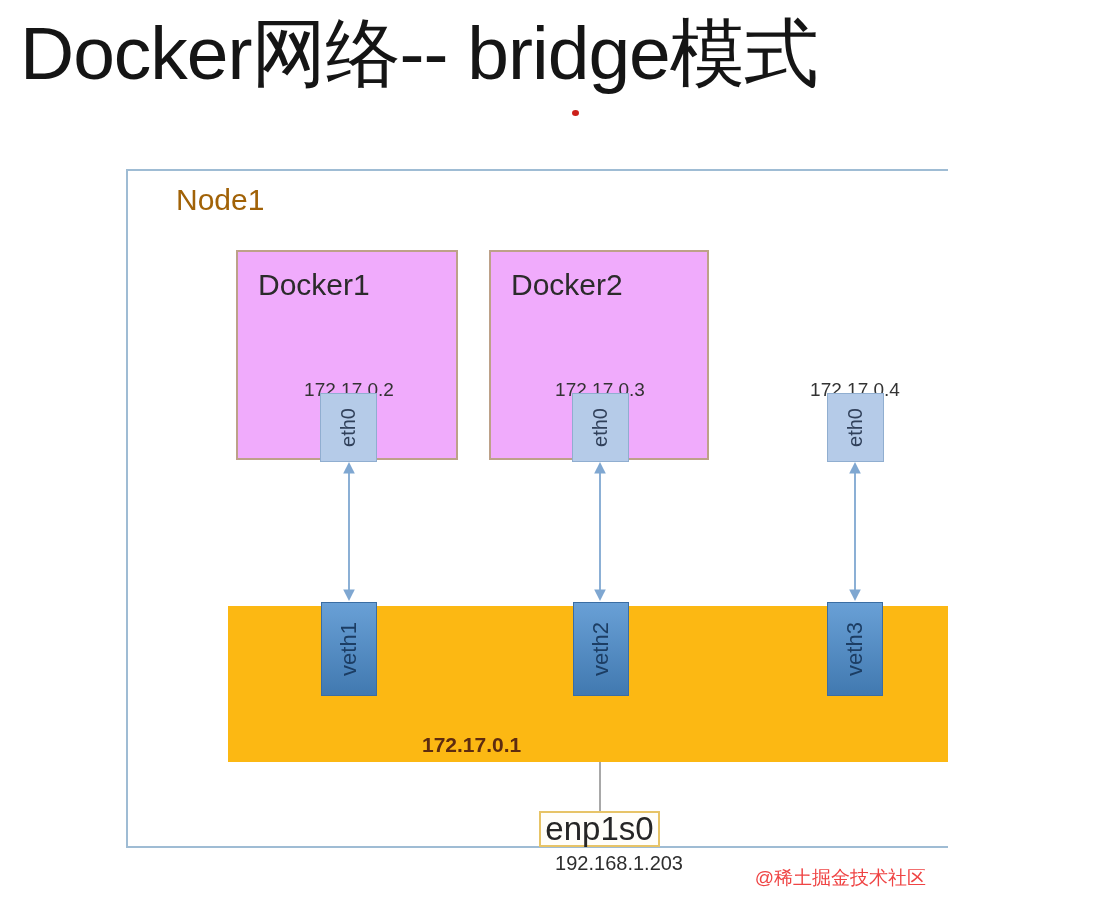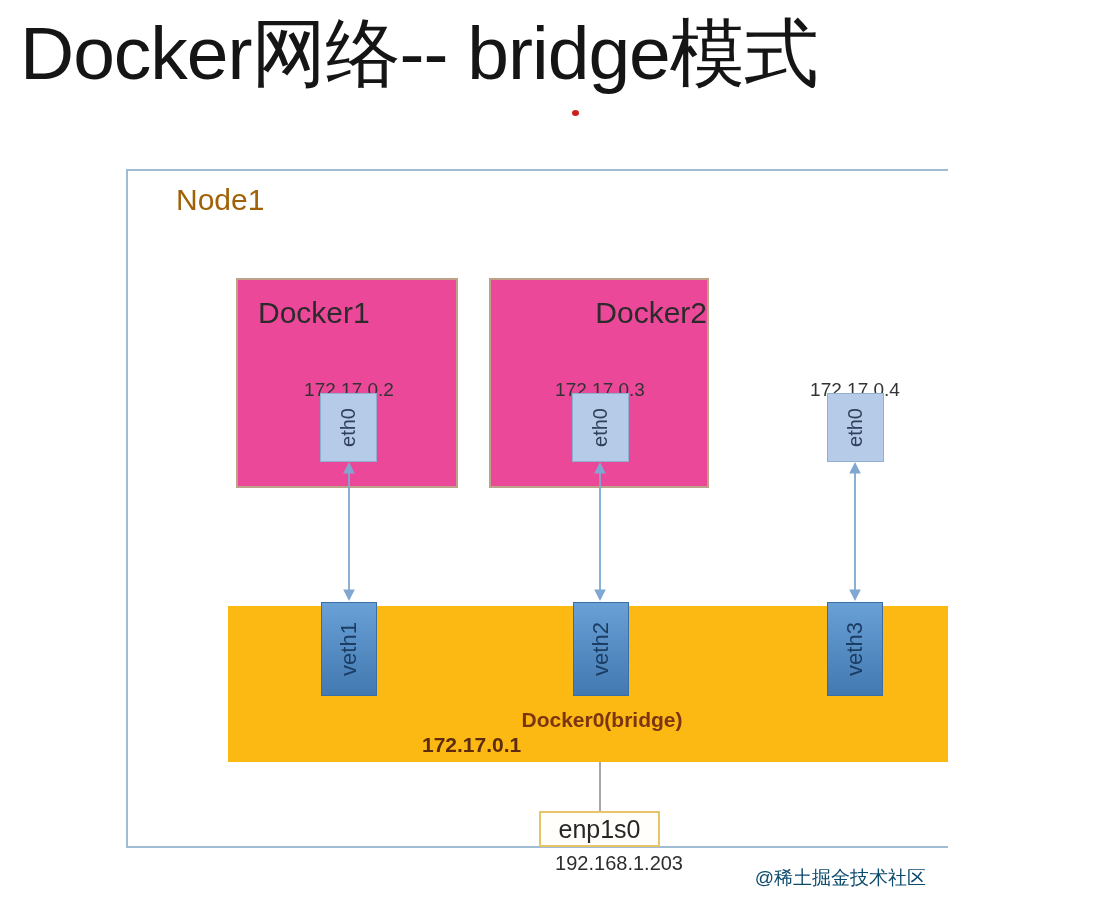--- a/index.html
+++ b/index.html
@@ -43,26 +43,25 @@
     position: absolute;
     left: 176px;
     top: 183px;
     font-size: 30px;
     color: #a16207;
   }
   .docker-box {
     position: absolute;
     top: 250px;
     height: 210px;
-    background: #ec4899;
+    background: #f0abfc;
     border: 2px solid #bda189;
-    margin-top: 28px;
   }
   .docker-box.d1 { left: 236px; width: 222px; }
-  .docker-box.d2 { left: 489px; width: 220px; text-align: right; }
+  .docker-box.d2 { left: 489px; width: 220px; }
   .docker-box.d3 { left: 742px; width: 222px; border-color: #c89a72; }
   .docker-label {
     margin: 16px 0 0 20px;
     font-size: 30px;
     color: #2b2b2b;
   }
   .ip-label {
     position: absolute;
     top: 363px;
     width: 170px;
@@ -165,38 +164,38 @@
     left: 539px;
     top: 811px;
     width: 121px;
     height: 36px;
     border: 2px solid #e7c467;
     background: #fffefa;
     display: flex;
     align-items: center;
     justify-content: center;
     z-index: 5;
-    font-size: 25px;
+    font-size: 33px;
     color: #262626;
   }
   .host-ip {
     position: absolute;
     left: 517px;
     top: 852px;
     width: 166px;
     text-align: right;
     font-size: 20px;
     color: #2e2e2e;
   }
   .watermark {
     position: absolute;
     right: 22px;
     top: 865px;
     font-size: 19px;
-    color: #0c4a6e;
+    color: #ef4444;
     white-space: nowrap;
   }
 </style>
 </head>
 <body>
 
 <div class="stage">
 
   <div class="title">Docker网络-- bridge模式</div>
   <div class="red-dot"></div>
@@ -243,21 +242,20 @@
   <svg class="arrow-svg a3" viewBox="0 0 18 141">
     <line x1="9" y1="11" x2="9" y2="130" stroke="#7fa7d1" stroke-width="1.8"></line>
     <polygon points="9,1 3.2,12.5 14.8,12.5" fill="#7fa7d1"></polygon>
     <polygon points="9,140 3.2,128.5 14.8,128.5" fill="#7fa7d1"></polygon>
   </svg>
   <div class="veth-box v3">
     <span class="vtext">veth3</span>
   </div>
 
   <div class="bridge-bar"></div>
-  <div class="bridge-label">Docker0(bridge)</div>
   <div class="bridge-ip">172.17.0.1</div>
 
   <div class="connector-line"></div>
   <div class="hostif-box">
     <span>enp1s0</span>
   </div>
   <div class="host-ip">192.168.1.203</div>
 
   <div class="watermark">@稀土掘金技术社区</div>
 

